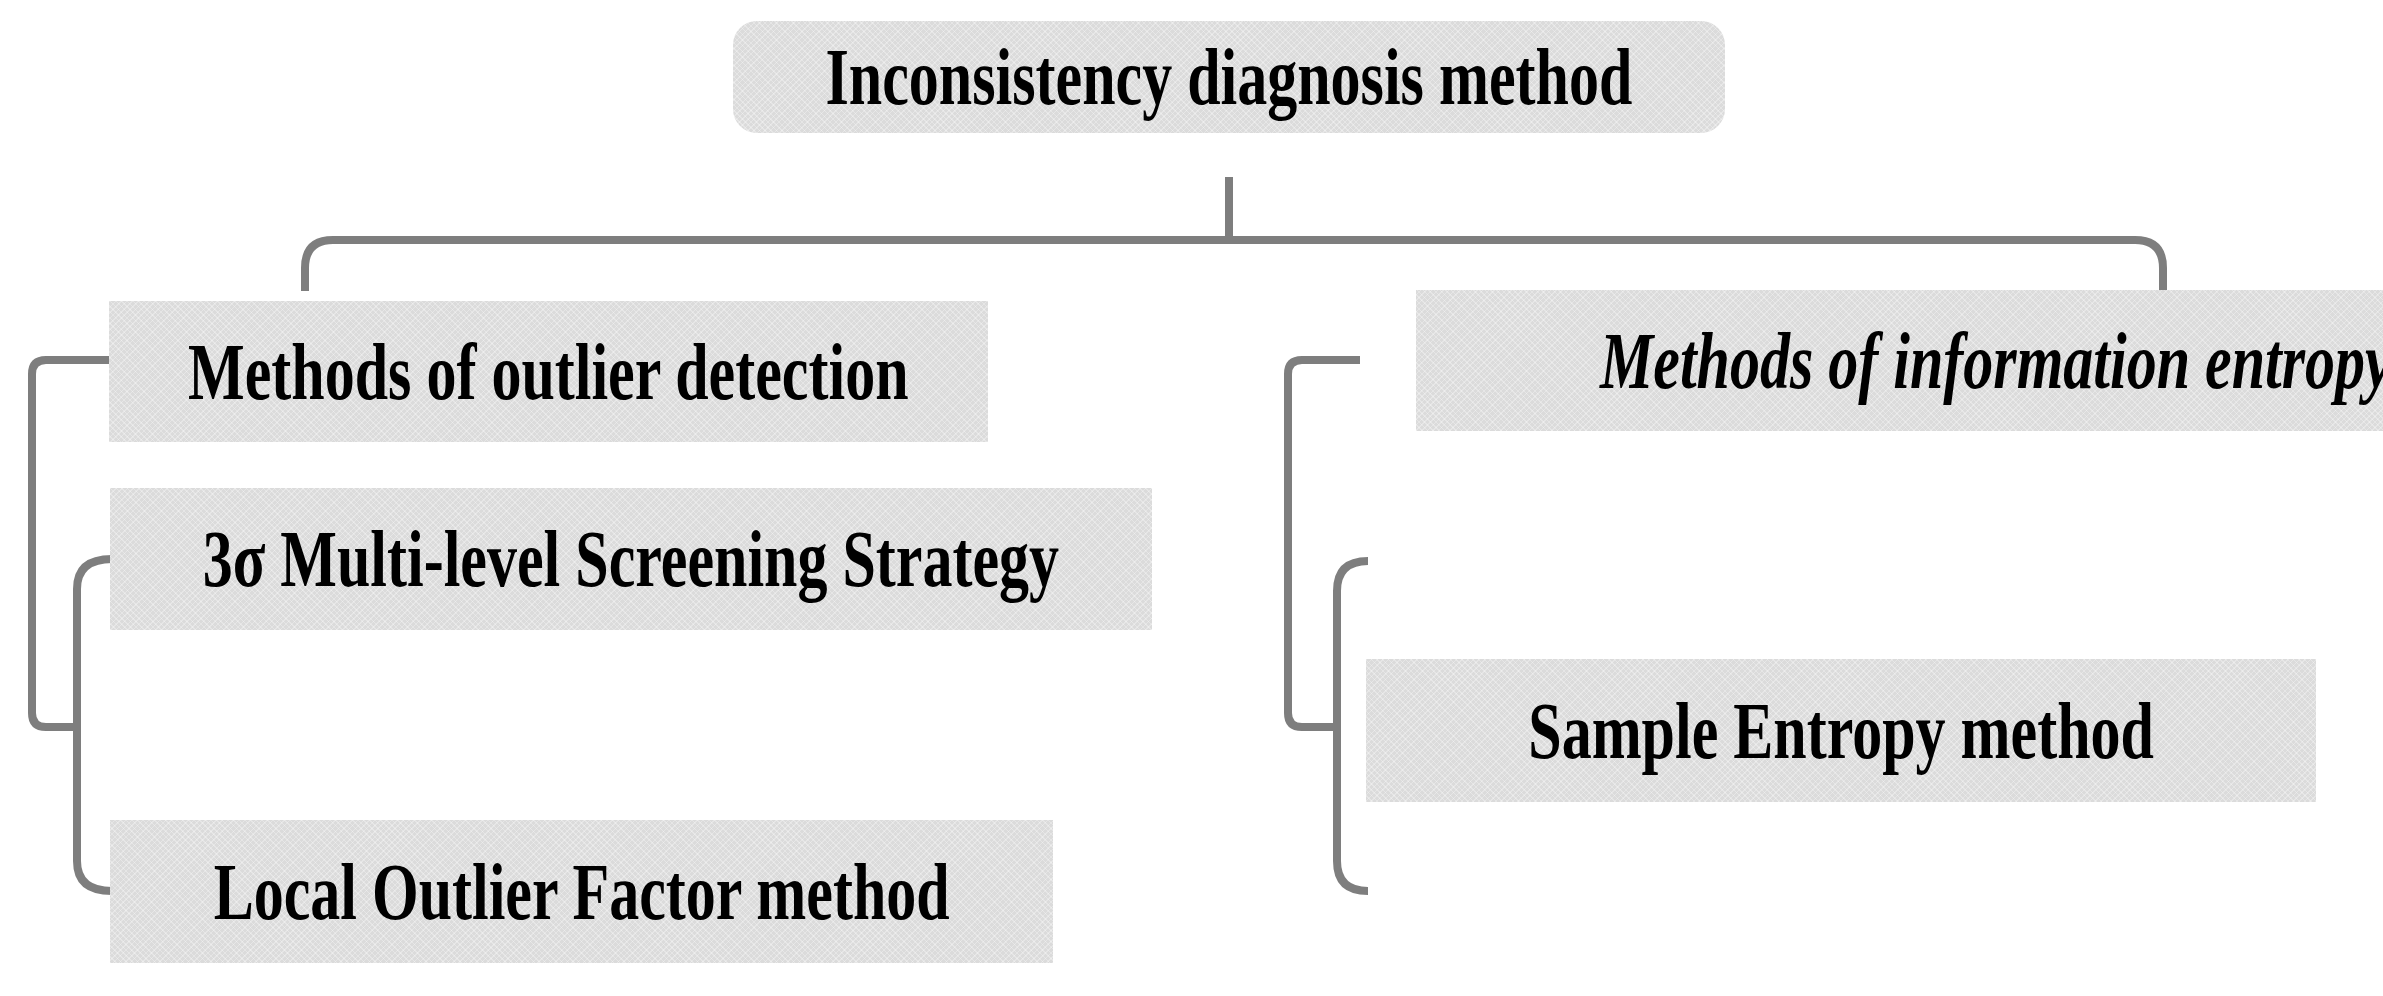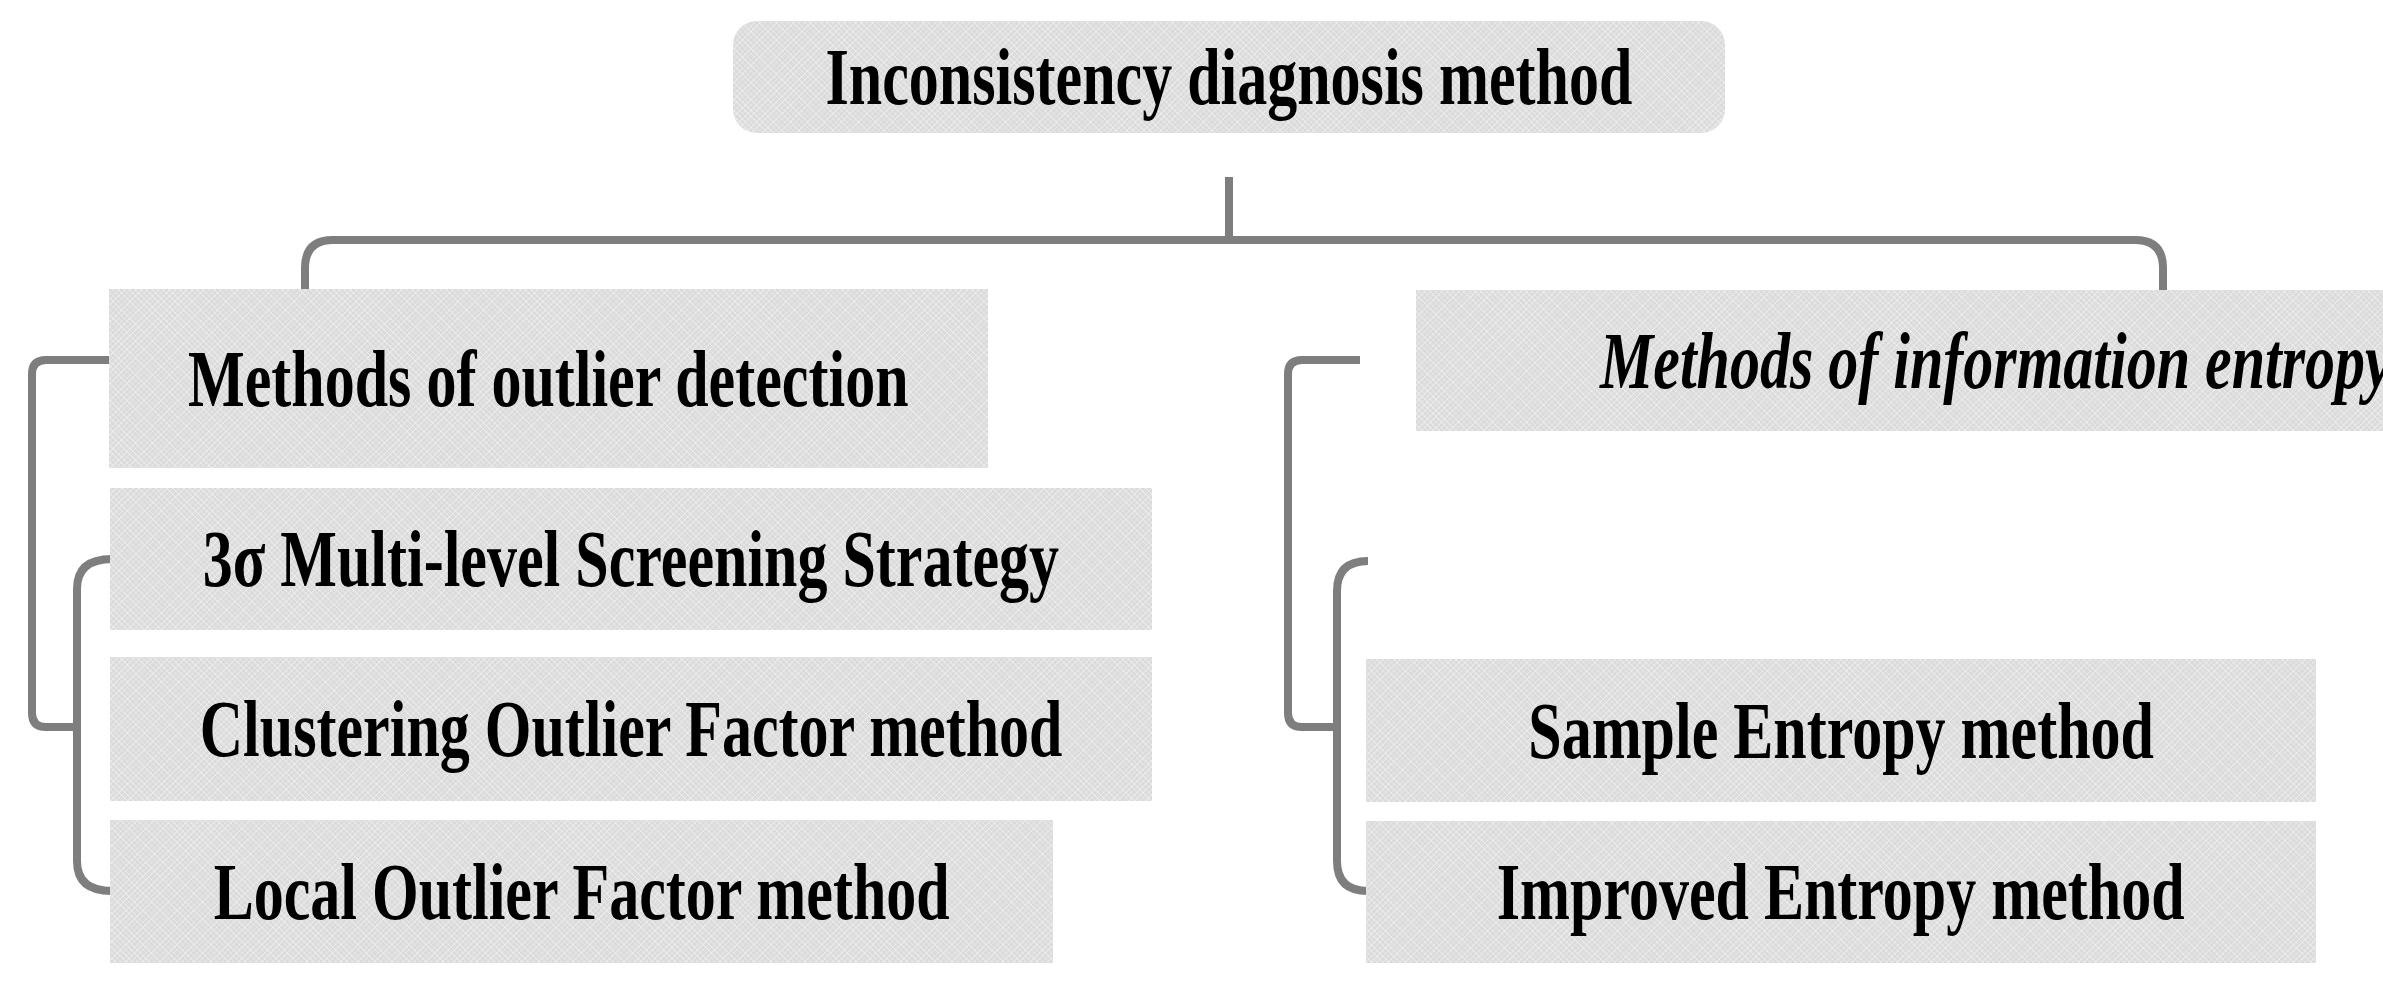--- a/index.html
+++ b/index.html
@@ -43,21 +43,21 @@
     line-height: 1;
     white-space: nowrap;
     text-align: center;
   }
   .node > span {
     display: inline-block;
     transform: scaleX(0.75); 
     transform-origin: center;
   }
   .root     { left: 733px;  top: 21px;  width: 992px;  height: 112px; border-radius: 24px; }
-  .l-header { left: 109px;  top: 289px; width: 879px;  height: 179px; }
+  .l-header { left: 109px;  top: 301px; width: 879px;  height: 141px; }
   .l-row1   { left: 110px;  top: 488px; width: 1042px; height: 142px; }
   .l-row2   { left: 110px;  top: 657px; width: 1042px; height: 144px; }
   .l-row3   { left: 110px;  top: 820px; width: 943px; height: 143px; }
   .r-header { left: 1416px; top: 290px; width: 1160px; height: 141px; font-style: italic; }
   .r-row1   { left: 1366px; top: 490px; width: 950px;  height: 142px; }
   .r-row2   { left: 1366px; top: 659px; width: 950px;  height: 143px; }
   .r-row3   { left: 1366px; top: 821px; width: 950px;  height: 142px; }
 </style>
 </head>
 <body>
@@ -82,30 +82,24 @@
   <div class="node root">
     <span>Inconsistency diagnosis method</span>
   </div>
 
   <div class="node l-header">
     <span>Methods of outlier detection</span>
   </div>
   <div class="node l-row1">
     <span>3σ Multi-level Screening Strategy</span>
   </div>
-  <div class="node l-row2">
-    <span>Clustering Outlier Factor method</span>
-  </div>
   <div class="node l-row3">
     <span>Local Outlier Factor method</span>
   </div>
 
   <div class="node r-header">
     <span>Methods of information entropy</span>
   </div>
   <div class="node r-row2">
     <span>Sample Entropy method</span>
   </div>
-  <div class="node r-row3">
-    <span>Improved Entropy method</span>
-  </div>
 
 </div>
 
 </body></html>

